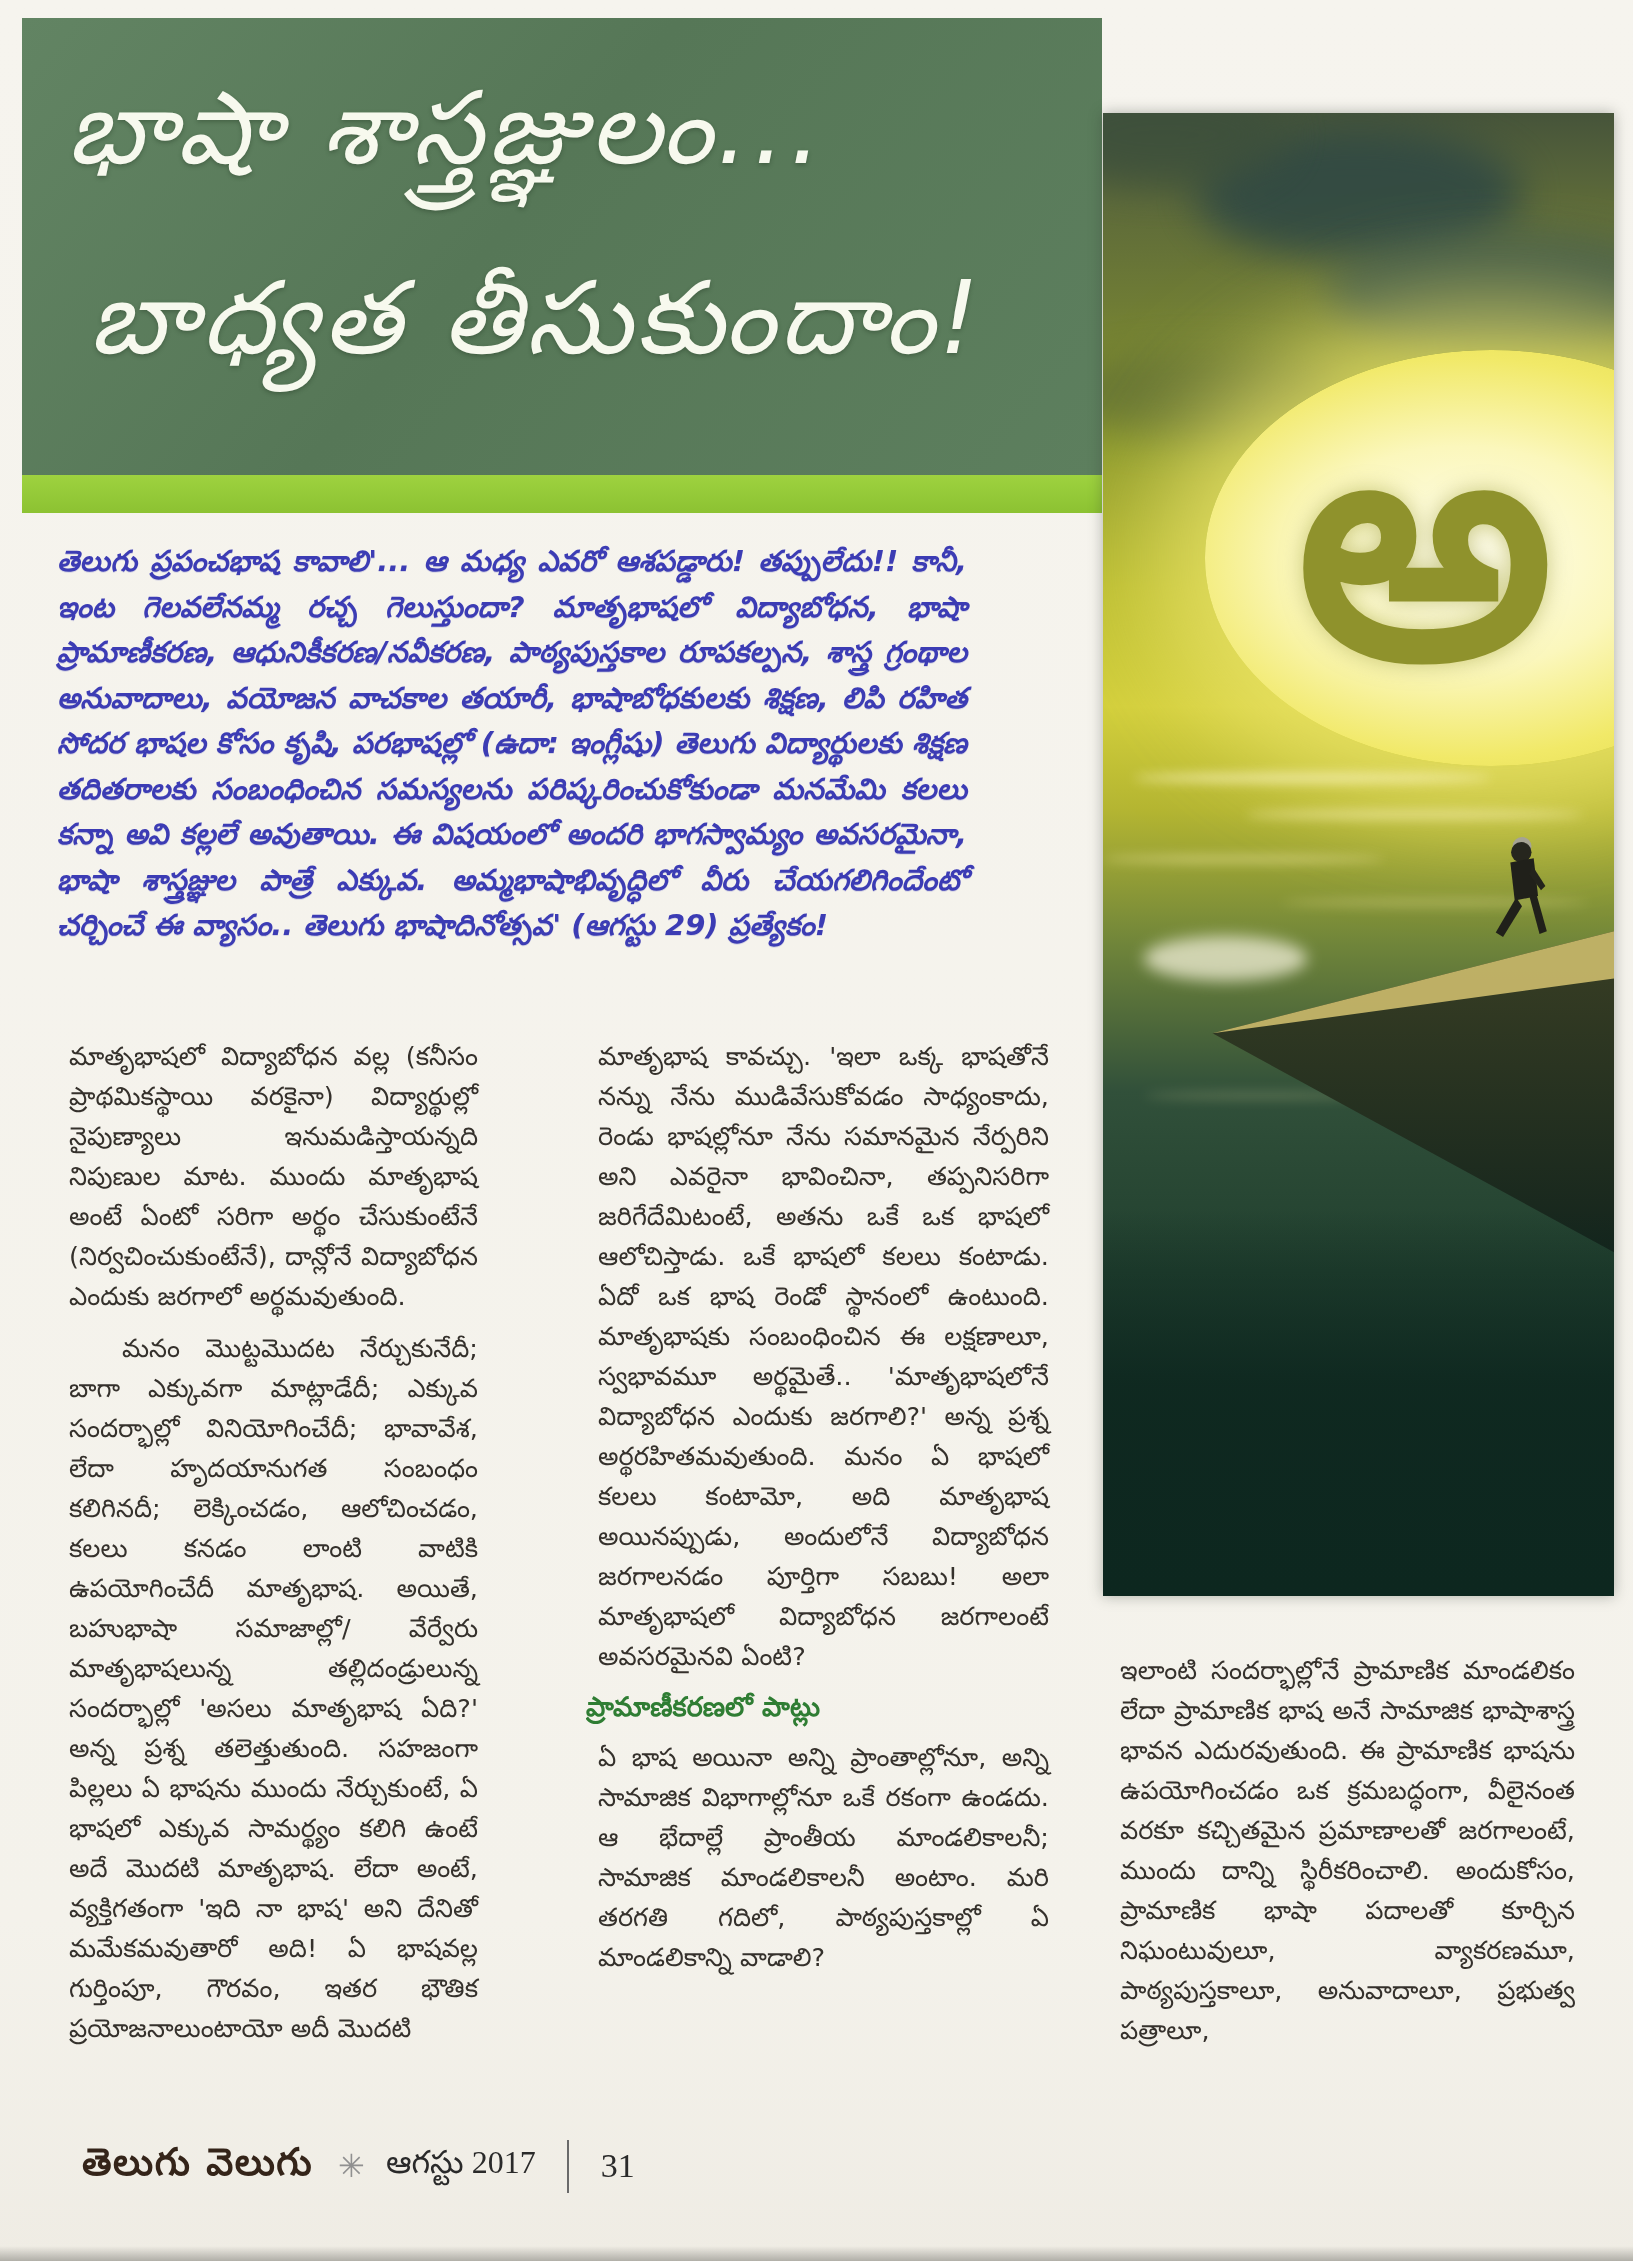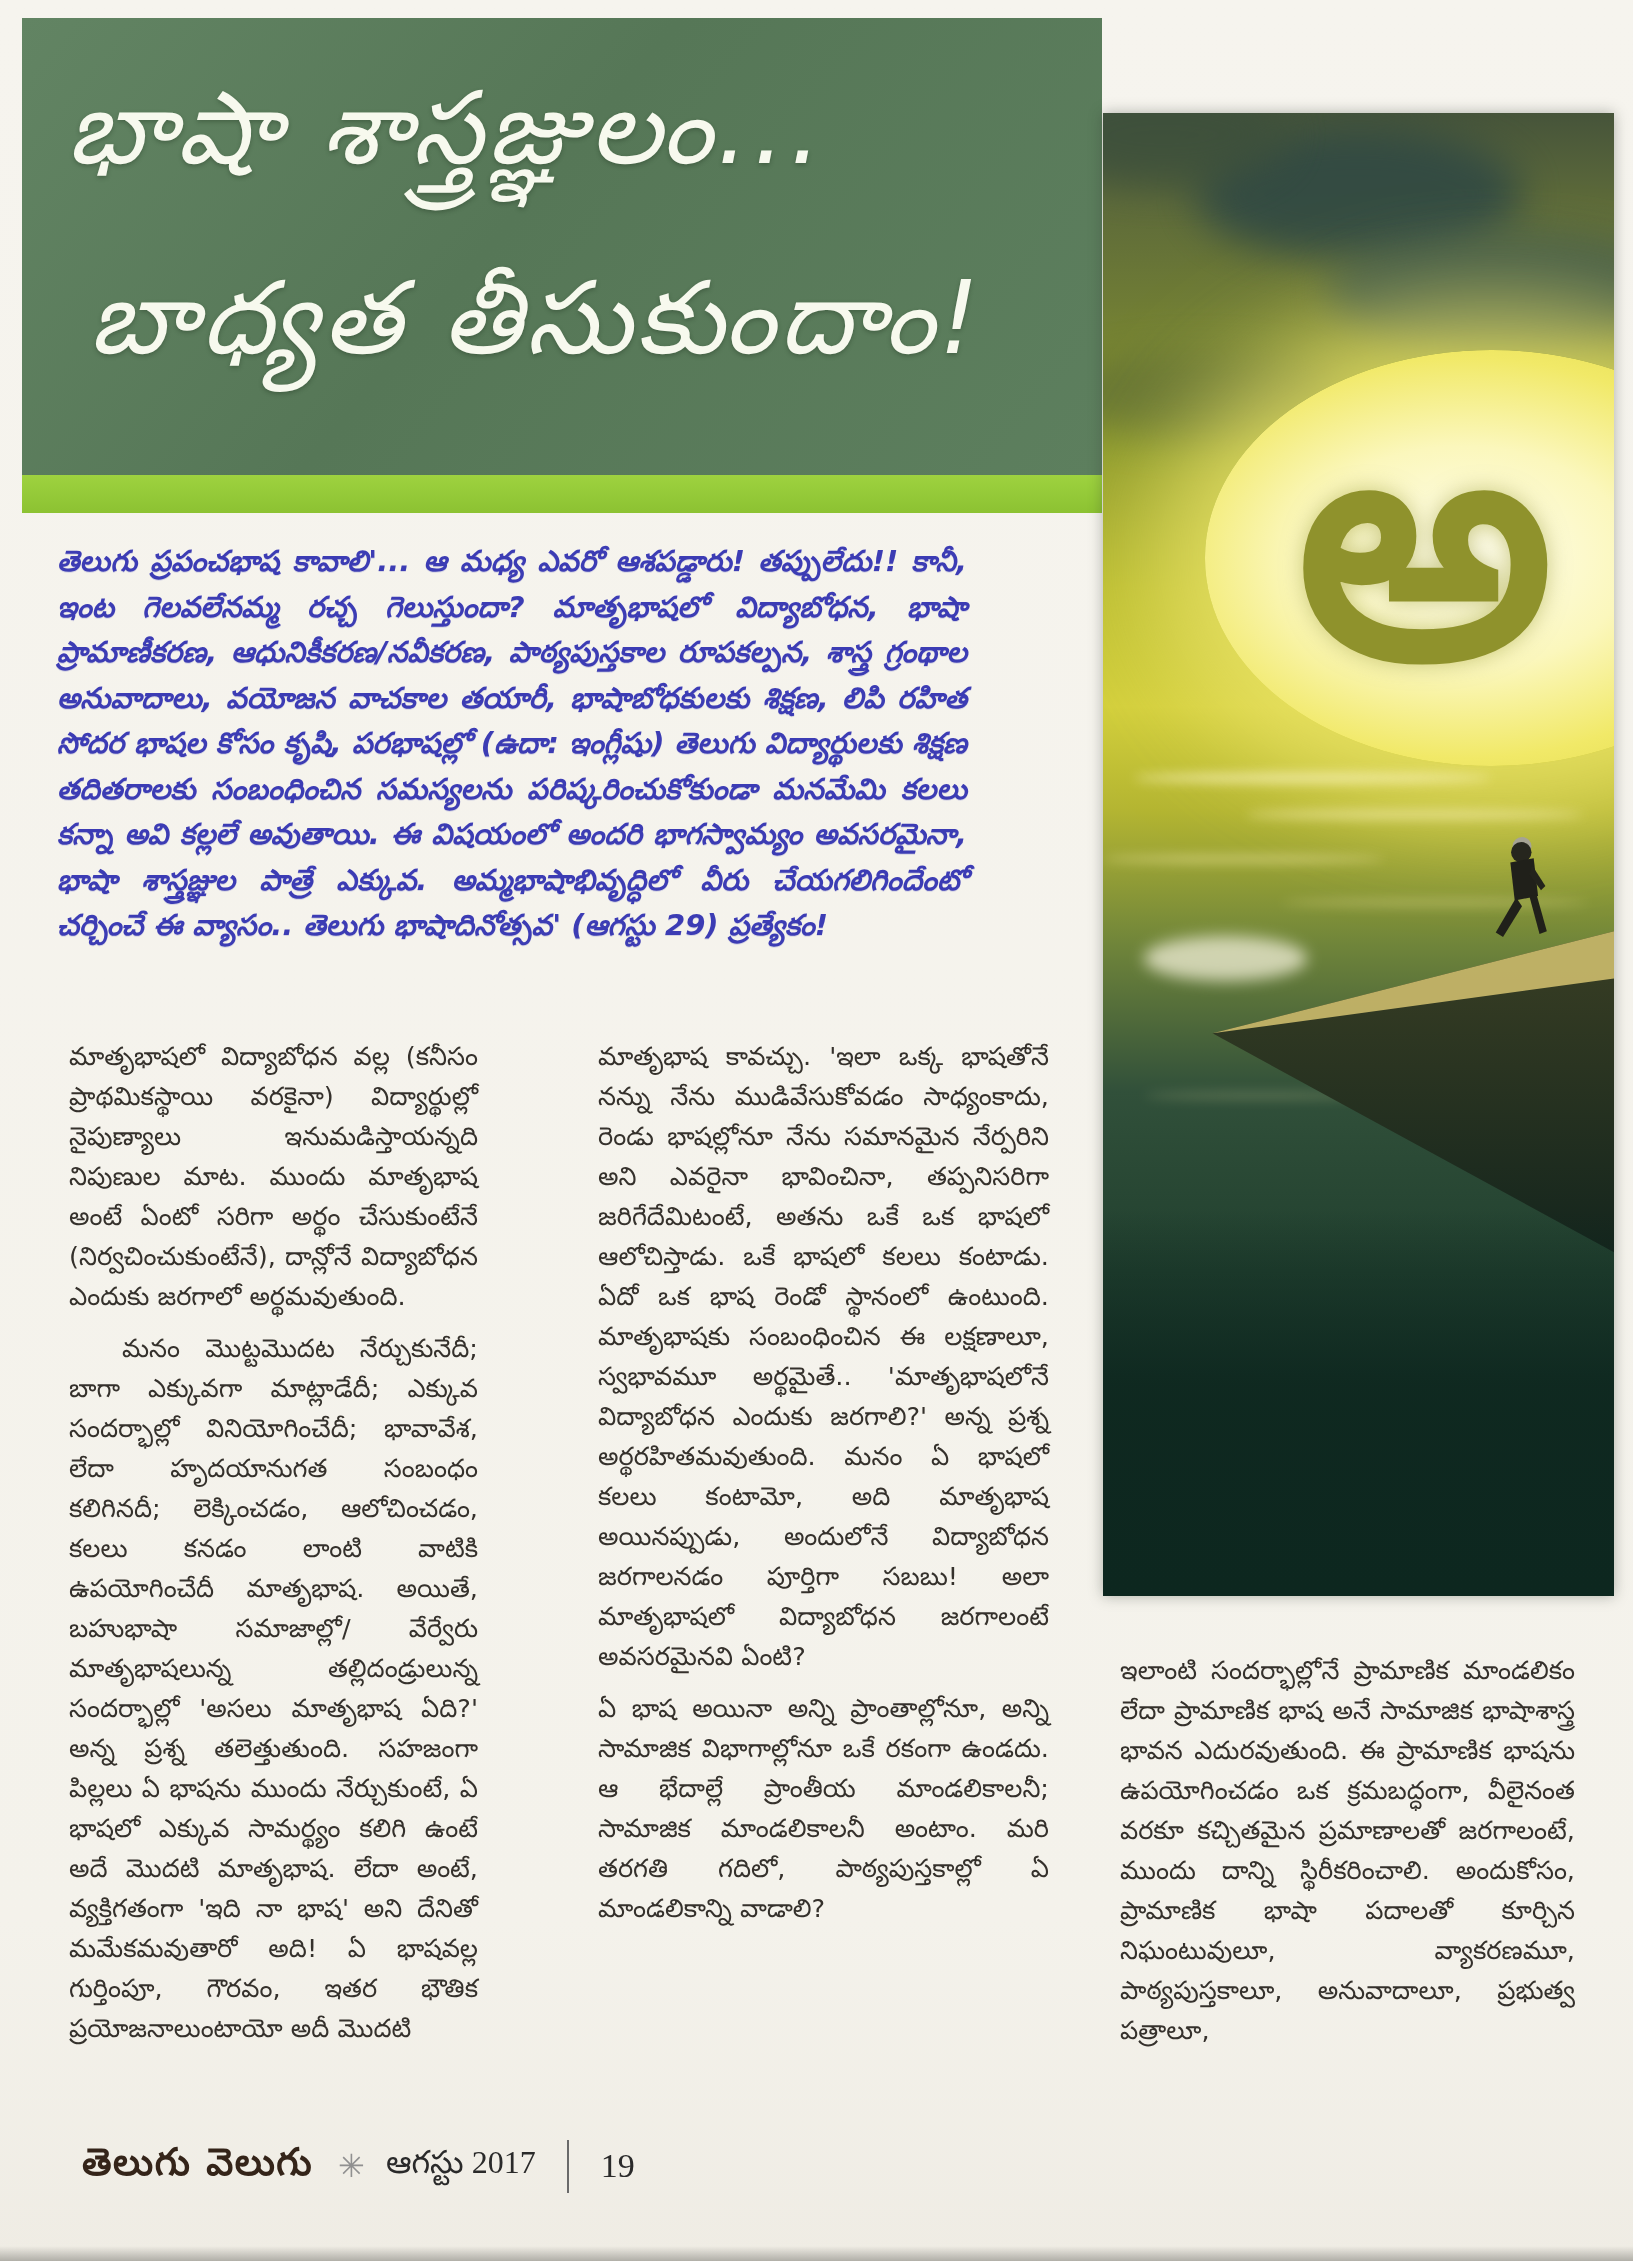--- a/index.html
+++ b/index.html
@@ -159,30 +159,31 @@
 
   <div class="intro">తెలుగు ప్రపంచభాష కావాలి'... ఆ మధ్య ఎవరో ఆశపడ్డారు! తప్పులేదు!! కానీ, ఇంట గెలవలేనమ్మ రచ్చ గెలుస్తుందా? మాతృభాషలో విద్యాబోధన, భాషా ప్రామాణీకరణ, ఆధునికీకరణ/నవీకరణ, పాఠ్యపుస్తకాల రూపకల్పన, శాస్త్ర గ్రంథాల అనువాదాలు, వయోజన వాచకాల తయారీ, భాషాబోధకులకు శిక్షణ, లిపి రహిత సోదర భాషల కోసం కృషి, పరభాషల్లో (ఉదా: ఇంగ్లీషు) తెలుగు విద్యార్థులకు శిక్షణ తదితరాలకు సంబంధించిన సమస్యలను పరిష్కరించుకోకుండా మనమేమి కలలు కన్నా అవి కల్లలే అవుతాయి. ఈ విషయంలో అందరి భాగస్వామ్యం అవసరమైనా, భాషా శాస్త్రజ్ఞుల పాత్రే ఎక్కువ. అమ్మభాషాభివృద్ధిలో వీరు చేయగలిగిందేంటో చర్చించే ఈ వ్యాసం.. తెలుగు భాషాదినోత్సవ' (ఆగస్టు 29) ప్రత్యేకం!</div>
 
   <div class="col col1">
     <p>మాతృభాషలో విద్యాబోధన వల్ల (కనీసం ప్రాథమికస్థాయి వరకైనా) విద్యార్థుల్లో నైపుణ్యాలు ఇనుమడిస్తాయన్నది నిపుణుల మాట. ముందు మాతృభాష అంటే ఏంటో సరిగా అర్థం చేసుకుంటేనే (నిర్వచించుకుంటేనే), దాన్లోనే విద్యాబోధన ఎందుకు జరగాలో అర్థమవుతుంది.</p>
     <p class="indent">మనం మొట్టమొదట నేర్చుకునేదీ; బాగా ఎక్కువగా మాట్లాడేదీ; ఎక్కువ సందర్భాల్లో వినియోగించేదీ; భావావేశ, లేదా హృదయానుగత సంబంధం కలిగినదీ; లెక్కించడం, ఆలోచించడం, కలలు కనడం లాంటి వాటికి ఉపయోగించేదీ మాతృభాష. అయితే, బహుభాషా సమాజాల్లో/ వేర్వేరు మాతృభాషలున్న తల్లిదండ్రులున్న సందర్భాల్లో 'అసలు మాతృభాష ఏది?' అన్న ప్రశ్న తలెత్తుతుంది. సహజంగా పిల్లలు ఏ భాషను ముందు నేర్చుకుంటే, ఏ భాషలో ఎక్కువ సామర్థ్యం కలిగి ఉంటే అదే మొదటి మాతృభాష. లేదా అంటే, వ్యక్తిగతంగా 'ఇది నా భాష' అని దేనితో మమేకమవుతారో అది! ఏ భాషవల్ల గుర్తింపూ, గౌరవం, ఇతర భౌతిక ప్రయోజనాలుంటాయో అదీ మొదటి</p>
   </div>
 
   <div class="col col2">
     <p>మాతృభాష కావచ్చు. 'ఇలా ఒక్క భాషతోనే నన్ను నేను ముడివేసుకోవడం సాధ్యంకాదు, రెండు భాషల్లోనూ నేను సమానమైన నేర్పరిని అని ఎవరైనా భావించినా, తప్పనిసరిగా జరిగేదేమిటంటే, అతను ఒకే ఒక భాషలో ఆలోచిస్తాడు. ఒకే భాషలో కలలు కంటాడు. ఏదో ఒక భాష రెండో స్థానంలో ఉంటుంది. మాతృభాషకు సంబంధించిన ఈ లక్షణాలూ, స్వభావమూ అర్థమైతే.. 'మాతృభాషలోనే విద్యాబోధన ఎందుకు జరగాలి?' అన్న ప్రశ్న అర్థరహితమవుతుంది. మనం ఏ భాషలో కలలు కంటామో, అది మాతృభాష అయినప్పుడు, అందులోనే విద్యాబోధన జరగాలనడం పూర్తిగా సబబు! అలా మాతృభాషలో విద్యాబోధన జరగాలంటే అవసరమైనవి ఏంటి?</p>
+    <h3 class="subhead">ప్రామాణీకరణలో పాట్లు</h3>
     <p>ఏ భాష అయినా అన్ని ప్రాంతాల్లోనూ, అన్ని సామాజిక విభాగాల్లోనూ ఒకే రకంగా ఉండదు. ఆ భేదాల్లే ప్రాంతీయ మాండలికాలనీ; సామాజిక మాండలికాలనీ అంటాం. మరి తరగతి గదిలో, పాఠ్యపుస్తకాల్లో ఏ మాండలికాన్ని వాడాలి?</p>
   </div>
 
   <div class="col col3">
     <p>ఇలాంటి సందర్భాల్లోనే ప్రామాణిక మాండలికం లేదా ప్రామాణిక భాష అనే సామాజిక భాషాశాస్త్ర భావన ఎదురవుతుంది. ఈ ప్రామాణిక భాషను ఉపయోగించడం ఒక క్రమబద్ధంగా, వీలైనంత వరకూ కచ్చితమైన ప్రమాణాలతో జరగాలంటే, ముందు దాన్ని స్థిరీకరించాలి. అందుకోసం, ప్రామాణిక భాషా పదాలతో కూర్చిన నిఘంటువులూ, వ్యాకరణమూ, పాఠ్యపుస్తకాలూ, అనువాదాలూ, ప్రభుత్వ పత్రాలూ,</p>
   </div>
 
   <div class="footer">
     <span class="mag">తెలుగు వెలుగు</span>
     <span class="flower">✳</span>
     <span class="issue">ఆగస్టు 2017</span>
     <span class="divider"></span>
-    <span class="pagenum">19</span>
+    <span class="pagenum">31</span>
   </div>
 
   <div class="page-edge-shadow"></div>
 </div>
 
 
 </body></html>

